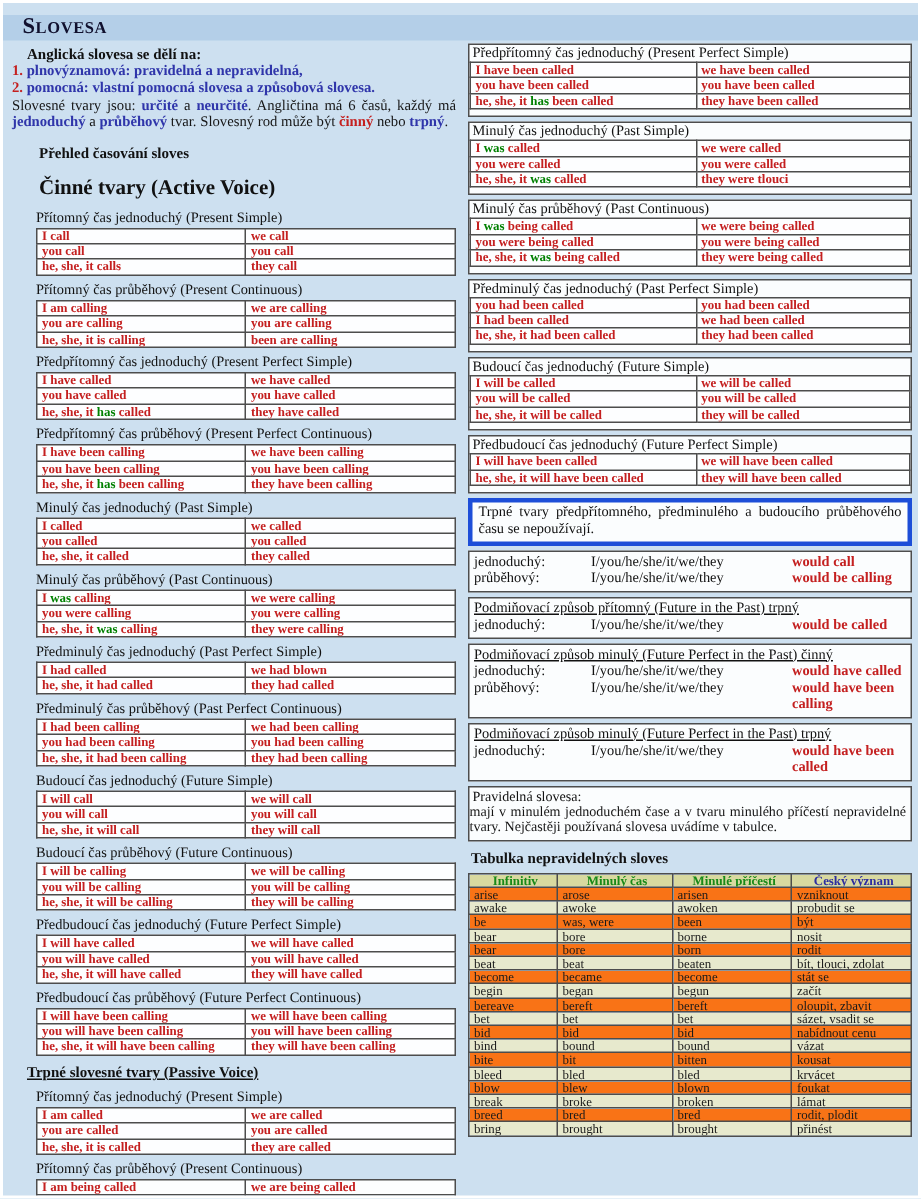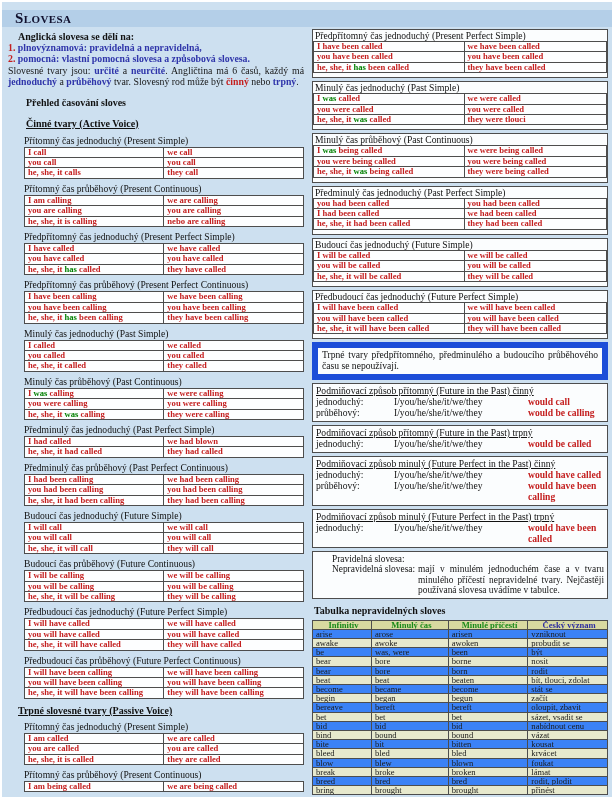--- a/index.html
+++ b/index.html
@@ -20,64 +20,64 @@
   .col{width:296px;flex:none;}
 
   
   .introhead{font-weight:bold;font-size:10px;color:#111;margin:2px 0 0 10px;}
   .iline{font-size:9.8px;line-height:11.4px;}
   .para{font-size:9.8px;line-height:11.4px;text-align:justify;}
   .seg.k{color:#161616;}
   .seg.b{color:#2f35aa;font-weight:bold;}
   .seg.r{color:#c42020;font-weight:bold;}
   .ovh{font-weight:bold;font-size:10px;margin:9px 0 0 18px;color:#111;}
-  .sech{font-weight:bold;font-size:10px;margin:10px 0 6px 18px;text-decoration:underline;color:#111;}
+  .sech{font-weight:bold;font-size:14px;margin:10px 0 6px 18px;color:#111;}
   .sech2{font-weight:bold;font-size:10px;margin:6px 0 5px 10px;text-decoration:underline;color:#111;}
 
   
   .cblock{margin-bottom:4px;padding-left:16px;}
   .cblock .th{font-size:9.6px;line-height:12px;color:#111;}
   table.conj{width:100%;border-collapse:collapse;background:#fdfeff;table-layout:fixed;}
   table.conj td{
     border:1px solid #4d4d4d;font-size:8.6px;line-height:9.4px;
     padding:0 0 0 3px;font-weight:bold;color:#c42020;overflow:hidden;white-space:nowrap;
   }
   table.conj td:first-child{width:48.5%;}
   .green{color:#008000;}
 
   
   .rbox{background:#fbfdfe;border:1px solid #4d4d4d;margin-bottom:3px;padding:0 0 4px 0;}
   .rbox .th{font-size:9.6px;line-height:11px;padding-left:2px;color:#111;}
   .rbox table.conj td:first-child{width:50%;}
-  .notebox{background:#fbfdfe;border:6px solid #1d4ed8;margin-bottom:3px;
+  .notebox{background:#fbfdfe;border:3px solid #1d4ed8;margin-bottom:3px;
     font-size:9.6px;line-height:10.8px;padding:2px 4px;text-align:justify;color:#111;}
   .cond{padding:1px 0 3px 0;}
   .cond .tht{font-size:9.6px;line-height:11px;padding-left:3px;text-decoration:underline;color:#111;}
   .cline{display:flex;font-size:9.6px;line-height:11px;color:#111;}
   .cl-label{width:78px;flex:none;padding-left:3px;}
   .cl-pron{width:134px;flex:none;}
   .cl-form{color:#c42020;font-weight:bold;}
   .vnbox{padding:2px 0 2px 0;}
   .vnitem{display:flex;font-size:9.4px;line-height:10.4px;color:#111;}
-  .vn-label{width:86px;flex:none;padding-left:19px;}
+  .vn-label{width:86px;flex:none;padding-left:2px;}
   .vn-text{flex:1;text-align:justify;padding-right:3px;}
 
   
   .irrh{font-weight:bold;font-size:10px;margin:6px 0 4px 2px;color:#111;}
   table.irr{width:100%;border-collapse:collapse;table-layout:fixed;}
   table.irr th,table.irr td{
     border:1px solid #4d4d4d;font-size:8.6px;line-height:8.2px;
     padding:0 0 0 3px;text-align:left;color:#1a1a1a;overflow:hidden;white-space:nowrap;
   }
   table.irr th{background:#d8d9a0;font-weight:bold;color:#188a18;text-align:center;}
   table.irr th.last{color:#2d2da0;}
   table.irr col.c1{width:20%;} table.irr col.c2{width:26%;}
   table.irr col.c3{width:27%;} table.irr col.c4{width:27%;}
   table.irr tr.odd td{background:#e7e9cd;}
-  table.irr tr.even td{background:#3b82f6;}
+  table.irr tr.even td{background:#f97316;}
 </style>
 </head>
 <body>
 
 <div class="page">
   <div class="band">
     <span class="title">Slovesa</span>
   </div>
   <div class="cols">
 
@@ -117,21 +117,21 @@
                 <tr>
                   <td>I am calling</td>
                   <td>we are calling</td>
                 </tr>
                 <tr>
                   <td>you are calling</td>
                   <td>you are calling</td>
                 </tr>
                 <tr>
                   <td>he, she, it is calling</td>
-                  <td>nebo are calling</td>
+                  <td>been are calling</td>
                 </tr>
               </tbody>
             </table>
           </div>
           <div class="cblock">
             <div class="th">Předpřítomný čas jednoduchý (Present Perfect Simple)</div>
             <table class="conj">
               <tbody>
                 <tr>
                   <td>I have called</td>
@@ -450,35 +450,30 @@
           </div>
           <div class="rbox">
             <div class="th">Předbudoucí čas jednoduchý (Future Perfect Simple)</div>
             <table class="conj">
               <tbody>
                 <tr>
                   <td>I will have been called</td>
                   <td>we will have been called</td>
                 </tr>
                 <tr>
-                  <td>you will have been called</td>
-                  <td>you will have been called</td>
-                </tr>
-                <tr>
                   <td>he, she, it will have been called</td>
                   <td>they will have been called</td>
                 </tr>
               </tbody>
             </table>
           </div>
         </div>
       <div class="notebox">Trpné tvary předpřítomného, předminulého a budoucího průběhového času se nepoužívají.</div>
       <div id="conditionals">
           <div class="rbox cond">
-            <div class="tht">Podmiňovací způsob přítomný (Future in the Past) činný</div>
             <div class="cline">
               <span class="cl-label">jednoduchý:</span>
               <span class="cl-pron">I/you/he/she/it/we/they</span>
               <span class="cl-form">would call</span>
             </div>
             <div class="cline">
               <span class="cl-label">průběhový:</span>
               <span class="cl-pron">I/you/he/she/it/we/they</span>
               <span class="cl-form">would be calling</span>
             </div>
@@ -511,21 +506,20 @@
               <span class="cl-pron">I/you/he/she/it/we/they</span>
               <span class="cl-form">would have been called</span>
             </div>
           </div>
         </div>
       <div class="rbox vnbox" id="verb-notes">
           <div class="vnitem">
             <span class="vn-label">Pravidelná slovesa:</span>
           </div>
           <div class="vnitem">
-            <span class="vn-label">Nepravidelná slovesa:</span>
             <span class="vn-text"><span class="seg k">mají v minulém jednoduchém čase a v tvaru minulého příčestí nepravidelné tvary. Nejčastěji používaná slovesa uvádíme v tabulce.</span></span>
           </div>
         </div>
       <div class="irrh">Tabulka nepravidelných sloves</div>
       <div id="irregular-table">
           <table class="irr">
             <colgroup>
               <col class="c1">
               <col class="c2">
               <col class="c3">

